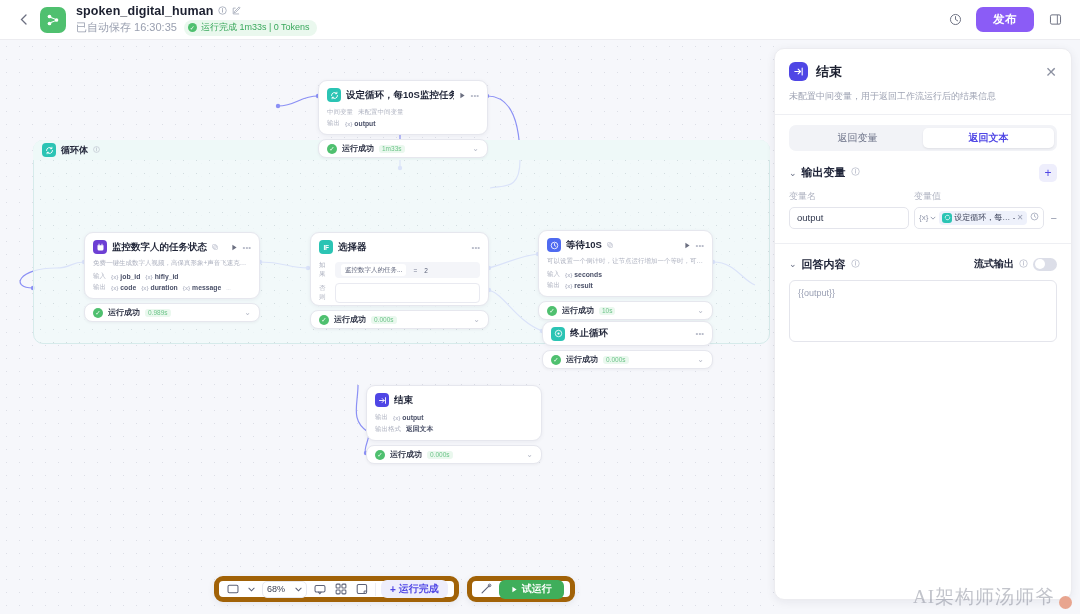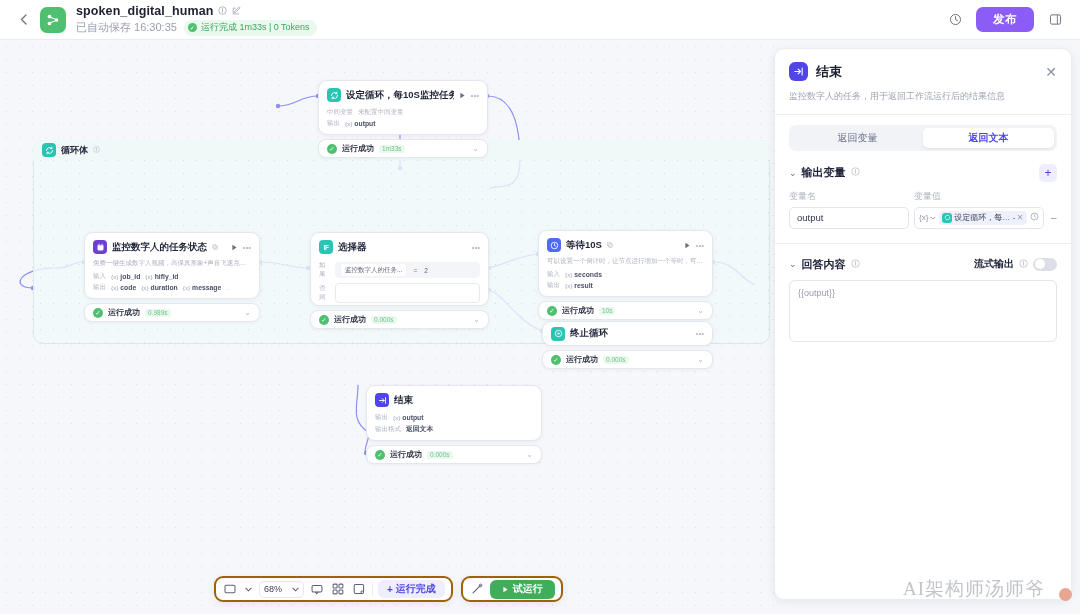--- a/index.html
+++ b/index.html
@@ -122,21 +122,21 @@
   .cond-box.empty { background: #fff; border: 1px solid #e9eaf1; height: 20px; }
   .cond-var { font-size: 6.5px; color: #5a6078; background: #fff; border-radius: 3px; padding: 1.5px 4px; max-width: 78px; overflow: hidden; white-space: nowrap; }
   .cond-op { font-size: 6.5px; color: #7b8096; }
   .cond-val { font-size: 6.5px; color: #5a6078; }
 
   
   .toolbar {
     position: absolute; bottom: 12px; left: 214px; display: flex; align-items: center; gap: 8px; z-index: 30;
   }
   .tb-group {
-    background: #fff; border: 2px solid #a16207; border-radius: 9px; height: 26px;
+    background: #fff; border: 5px solid #a16207; border-radius: 9px; height: 26px;
     display: flex; align-items: center; padding: 0 6px; gap: 5px;
     box-shadow: 0 2px 7px rgba(30,34,60,.08);
   }
   .tb-ic { display: flex; align-items: center; justify-content: center; color: #5c6176; cursor: pointer; padding: 0 2px; }
   .zoom-sel {
     display: flex; align-items: center; gap: 10px; border: 1px solid #e7e8ef; border-radius: 5px;
     height: 17px; padding: 0 4px; cursor: pointer;
   }
   .zoom-txt { font-size: 9px; color: #3a3f52; }
   .sep { width: 1px; height: 13px; background: #ececf1; }
@@ -205,23 +205,23 @@
   .stream-lbl { font-size: 10px; font-weight: bold; color: #21263a; margin-left: 24px; }
   .toggle { width: 24px; height: 13px; border-radius: 7px; background: #dcdee8; position: relative; cursor: pointer; }
   .toggle .knob { position: absolute; top: 1.5px; left: 1.5px; width: 10px; height: 10px; border-radius: 50%; background: #fff; }
   .answer-box {
     margin: 8px 14px 0 14px; height: 62px; border: 1px solid #e4e5ec; border-radius: 6px;
     padding: 7px 8px; font-size: 9px; color: #9aa0b4; background: #fff;
   }
 
   
   .watermark {
-    position: absolute; right: 8px; bottom: 12px; z-index: 50;
+    position: absolute; right: 8px; bottom: 4px; z-index: 50;
     font-family: "Liberation Serif", serif; font-size: 19px; color: rgba(120,124,140,.45);
-    letter-spacing: 1px; display: flex; align-items: center; gap: 14px; white-space: nowrap;
+    letter-spacing: 1px; display: flex; align-items: center; gap: 4px; white-space: nowrap;
   }
   .wm-av { width: 13px; height: 13px; border-radius: 50%; background: #e8a58f; align-self: flex-end; margin-bottom: 1px; }
 </style>
 </head>
 <body>
 
 <div id="app">
 
   <div class="topbar">
     <div class="back-btn">
@@ -621,21 +621,21 @@
     <div class="p-head">
       <span class="p-ic">
         <svg width="11" height="11" viewBox="0 0 12 12">
             <path d="M2 6h6M5.6 3.4L8.2 6 5.6 8.6" stroke="#fff" stroke-width="1.2" fill="none" stroke-linecap="round" stroke-linejoin="round"></path>
             <path d="M10 2.2v7.6" stroke="#fff" stroke-width="1.2" stroke-linecap="round"></path>
           </svg>
       </span>
       <span class="p-title">结束</span>
       <span class="p-close">✕</span>
     </div>
-    <div class="p-desc">监控数字人的任务，用于返回工作流运行后的结果信息</div>
+    <div class="p-desc">未配置中间变量，用于返回工作流运行后的结果信息</div>
     <div class="p-div"></div>
     <div class="seg">
       <span class="seg-item">返回变量</span>
       <span class="seg-item active">返回文本</span>
     </div>
 
     <div class="sec-head">
       <span class="chev-d">⌄</span>
       <span class="sec-title">输出变量</span>
       <span class="info-ic">

